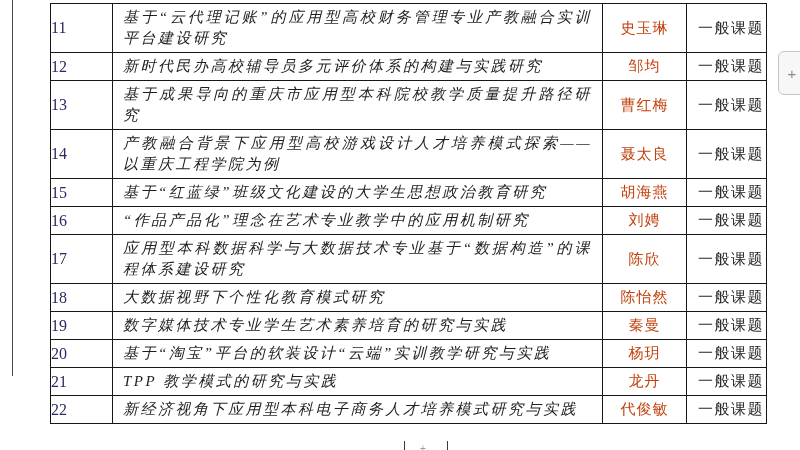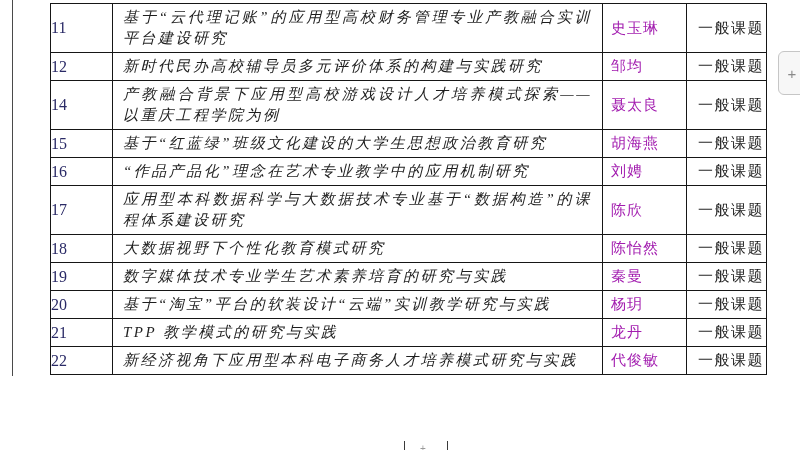--- a/index.html
+++ b/index.html
@@ -41,24 +41,24 @@
     text-align-last: left;
     padding: 3px 10px;
     font-size: 15px;
     line-height: 21px;
     letter-spacing: 2.5px;
     color: #1e1e1e;
     word-break: break-all;
     font-style: italic;
   }
   td.cell-leader {
-    text-align: left;
+    text-align: center;
     font-size: 15px;
     letter-spacing: 1px;
-    color: #a21caf;
+    color: #c2410c;
     padding: 2px 8px;
   }
   td.cell-category {
     text-align: right;
     font-size: 15px;
     letter-spacing: 1.5px;
     color: #1e1e1e;
     padding: 2px 2px;
     white-space: nowrap;
   }
@@ -115,20 +115,26 @@
         <td class="cell-leader">史玉琳</td>
         <td class="cell-category">一般课题</td>
       </tr>
       <tr>
         <td class="cell-num">12</td>
         <td class="cell-title">新时代民办高校辅导员多元评价体系的构建与实践研究</td>
         <td class="cell-leader">邹均</td>
         <td class="cell-category">一般课题</td>
       </tr>
       <tr>
+        <td class="cell-num">13</td>
+        <td class="cell-title">基于成果导向的重庆市应用型本科院校教学质量提升路径研究</td>
+        <td class="cell-leader">曹红梅</td>
+        <td class="cell-category">一般课题</td>
+      </tr>
+      <tr>
         <td class="cell-num">14</td>
         <td class="cell-title">产教融合背景下应用型高校游戏设计人才培养模式探索——以重庆工程学院为例</td>
         <td class="cell-leader">聂太良</td>
         <td class="cell-category">一般课题</td>
       </tr>
       <tr>
         <td class="cell-num">15</td>
         <td class="cell-title">基于“红蓝绿”班级文化建设的大学生思想政治教育研究</td>
         <td class="cell-leader">胡海燕</td>
         <td class="cell-category">一般课题</td>

